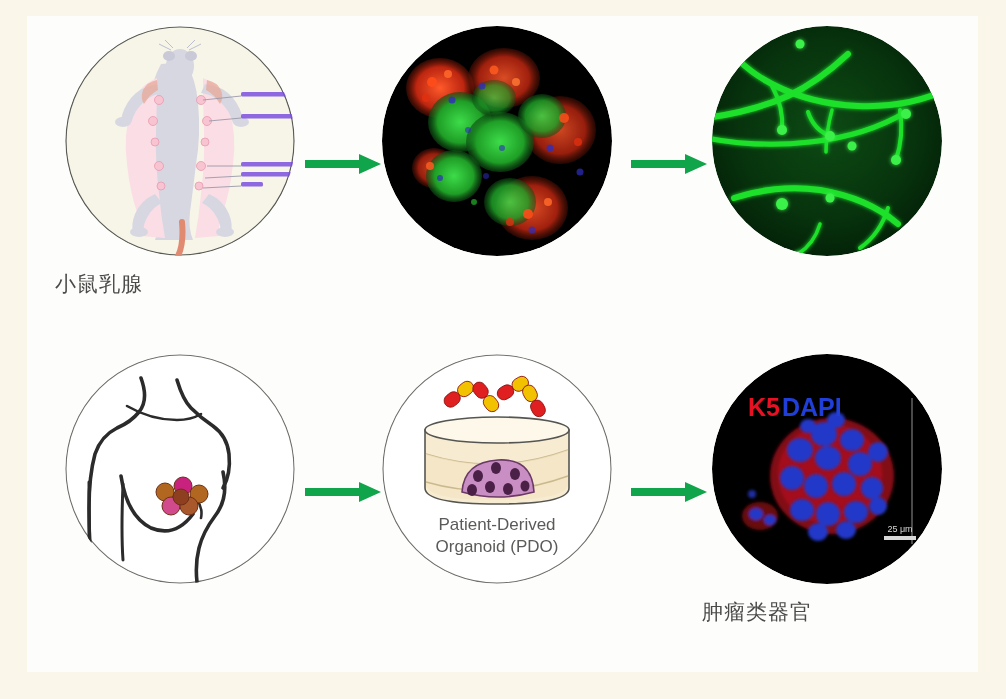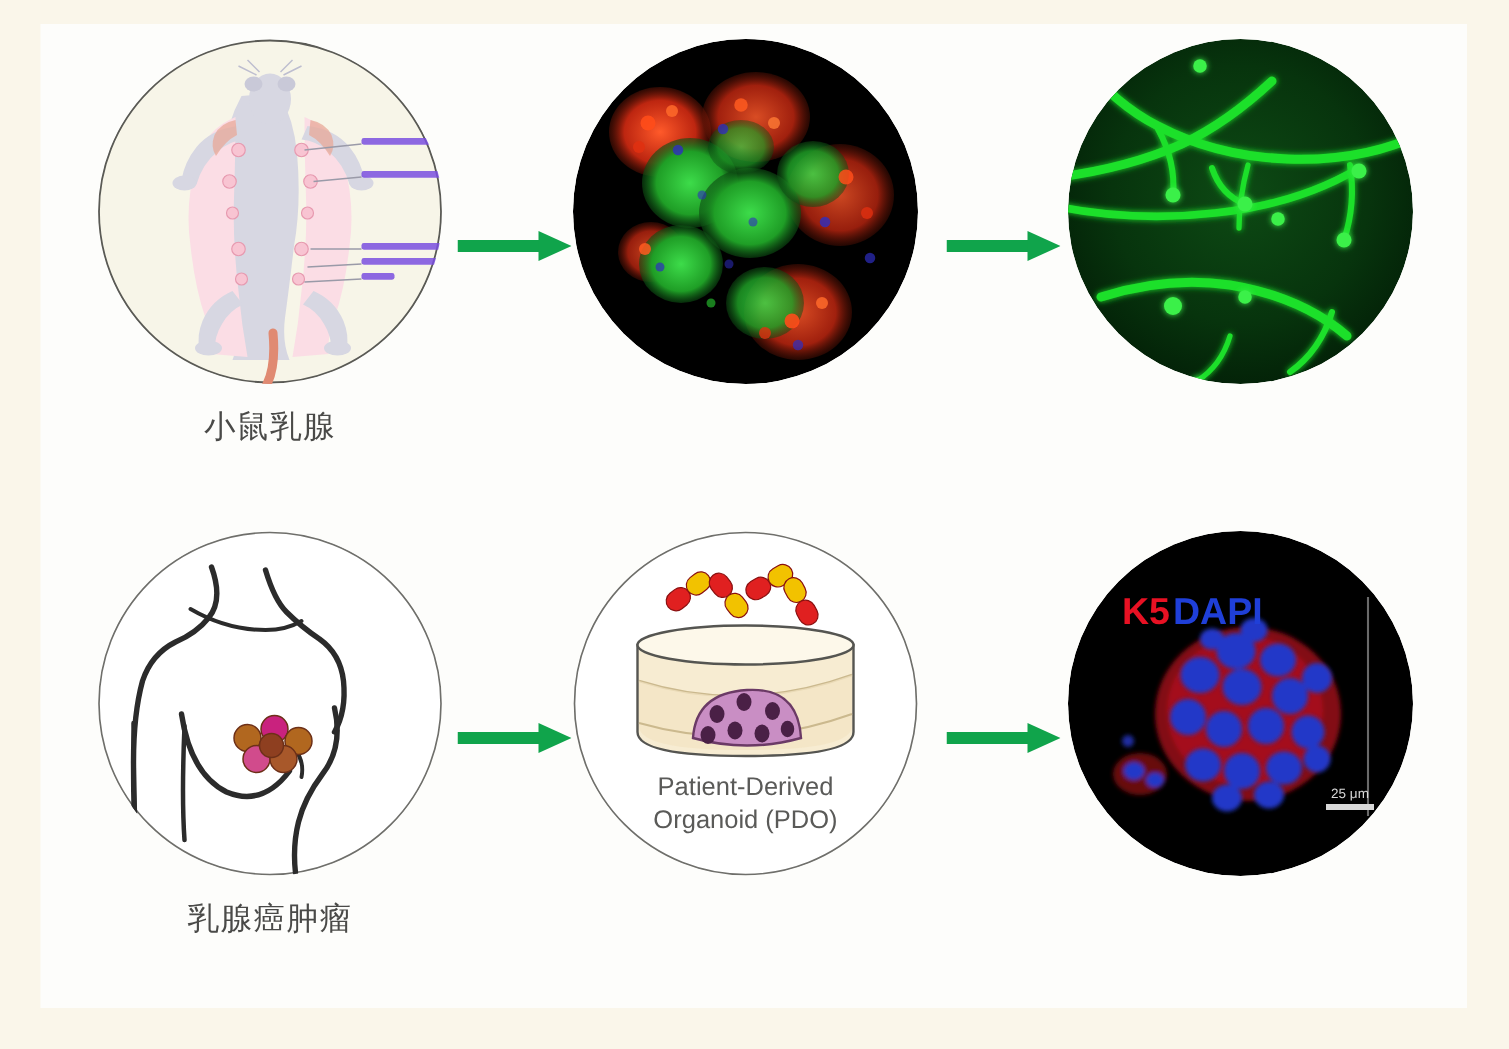--- a/index.html
+++ b/index.html
@@ -50,21 +50,21 @@
     border-radius: 50%;
     overflow: hidden;
   }
   .circle svg { display: block; }
 
   .caption {
     position: absolute;
     top: 246px;
     left: 0;
     width: 250px;
-    text-align: center;
+    text-align: left;
     font-size: 21px;
     color: #4a4a48;
     letter-spacing: 1px;
     font-family: "DejaVu Sans", sans-serif;
   }
 
   .arrow {
     position: absolute;
     top: 128px;
     width: 76px;
@@ -306,21 +306,20 @@
           <g stroke="#6d3018" stroke-width="1">
             <circle cx="100" cy="138" r="9" fill="#b1671f"></circle>
             <circle cx="118" cy="132" r="9" fill="#c9227e"></circle>
             <circle cx="134" cy="140" r="9" fill="#b1671f"></circle>
             <circle cx="106" cy="152" r="9" fill="#d14b8c"></circle>
             <circle cx="124" cy="152" r="9" fill="#a8582a"></circle>
             <circle cx="116" cy="143" r="8" fill="#8e3f20"></circle>
           </g>
         </svg>
       </div>
-      <div class="caption">乳腺癌肿瘤</div>
     </div>
 
     <div class="arrow arrow-a">
       <svg width="76" height="24" viewBox="0 0 76 24">
         <rect x="0" y="8" width="58" height="8" fill="#10a44b"></rect>
         <polygon points="54,2 76,12 54,22" fill="#10a44b"></polygon>
       </svg>
     </div>
 
     <div class="panel panel-col1">
@@ -431,16 +430,17 @@
             <text x="36" y="62" font-family="Liberation Sans, sans-serif" font-size="25" font-weight="bold" fill="#e81123">K5</text>
             <text x="70" y="62" font-family="Liberation Sans, sans-serif" font-size="25" font-weight="bold" fill="#1f3fd8">DAPI</text>
 
             <line x1="200" y1="44" x2="200" y2="190" stroke="#6a6a6a" stroke-width="1.4"></line>
 
             <rect x="172" y="182" width="32" height="4" fill="#d8d8d8"></rect>
             <text x="188" y="178" text-anchor="middle" font-family="Liberation Sans, sans-serif" font-size="9" fill="#d8d8d8">25 μm</text>
           </g>
         </svg>
       </div>
+      <div class="caption">肿瘤类器官</div>
     </div>
   </div>
 
 </div>
 
 </body></html>

